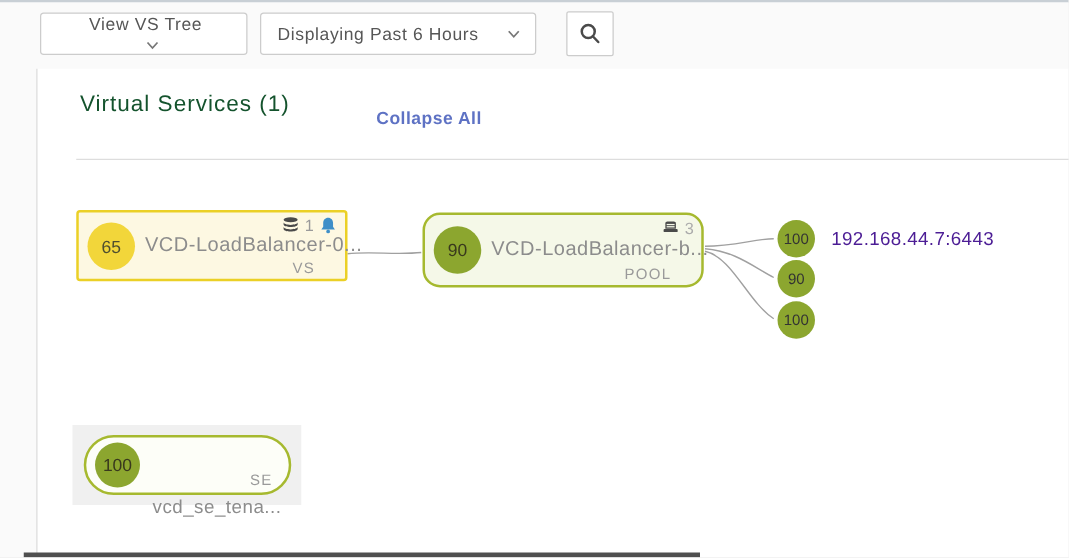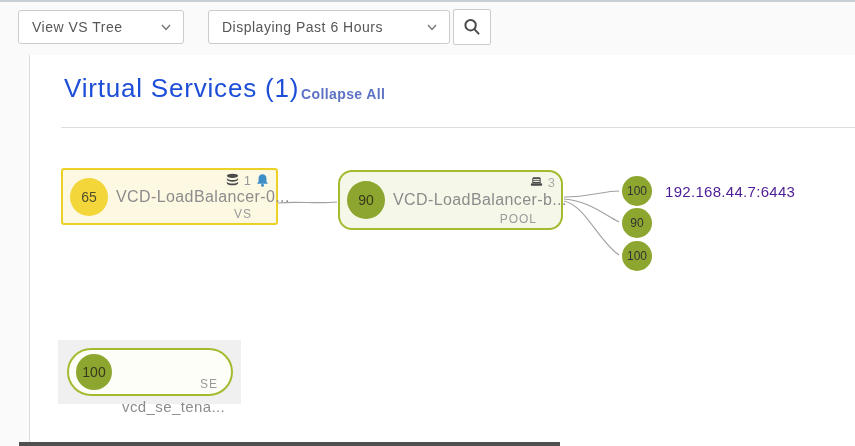--- a/index.html
+++ b/index.html
@@ -15,36 +15,36 @@
   
   .toolbar { position:absolute; left:0; top:2px; width:855px; height:53px; background:#fafafa; }
   .select-box {
     position:absolute; top:8px; height:34px; background:#ffffff;
     border:1px solid #cccccc; border-radius:3px;
     display:flex; align-items:center; justify-content:space-between;
     padding:0 10px 0 13px; cursor:pointer;
   }
   .select-box .sel-label { font-size:14px; color:#565656; letter-spacing:.5px; white-space:nowrap; }
   .chev { width:14px; height:14px; flex:0 0 auto; margin-left:10px; }
-  .sel-view { left:18px; width:166px; }
-  .sel-time { left:208px; width:242px; }
+  .sel-view { left:32px; width:166px;flex-direction:column; }
+  .sel-time { left:208px; width:221px; }
   .search-btn {
     position:absolute; left:453px; top:7px; width:38px; height:36px;
     background:#ffffff; border:1px solid #cccccc; border-radius:2px;
     display:flex; align-items:center; justify-content:center; cursor:pointer;
   }
 
   
   .content {
     position:absolute; left:29px; top:55px; width:826px; height:391px;
     background:#ffffff; border-left:1px solid #dcdcdc;
   }
   .page-title {
     position:absolute; left:34px; top:18px;
-    font-size:26px; color:#1d4ed8; font-weight:400; letter-spacing:.8px;
+    font-size:18px; color:#14532d; font-weight:400; letter-spacing:.8px;
   }
   .collapse-link {
     position:absolute; left:271px; top:31px;
     font-size:14px; color:#5e72c4; letter-spacing:.4px; cursor:pointer;font-weight:bold;
   }
   .divider { position:absolute; left:31px; top:72px; width:795px; height:1px; background:#dddddd; }
 
   .edges { position:absolute; left:0; top:0; width:826px; height:391px; pointer-events:none; }
 
   

